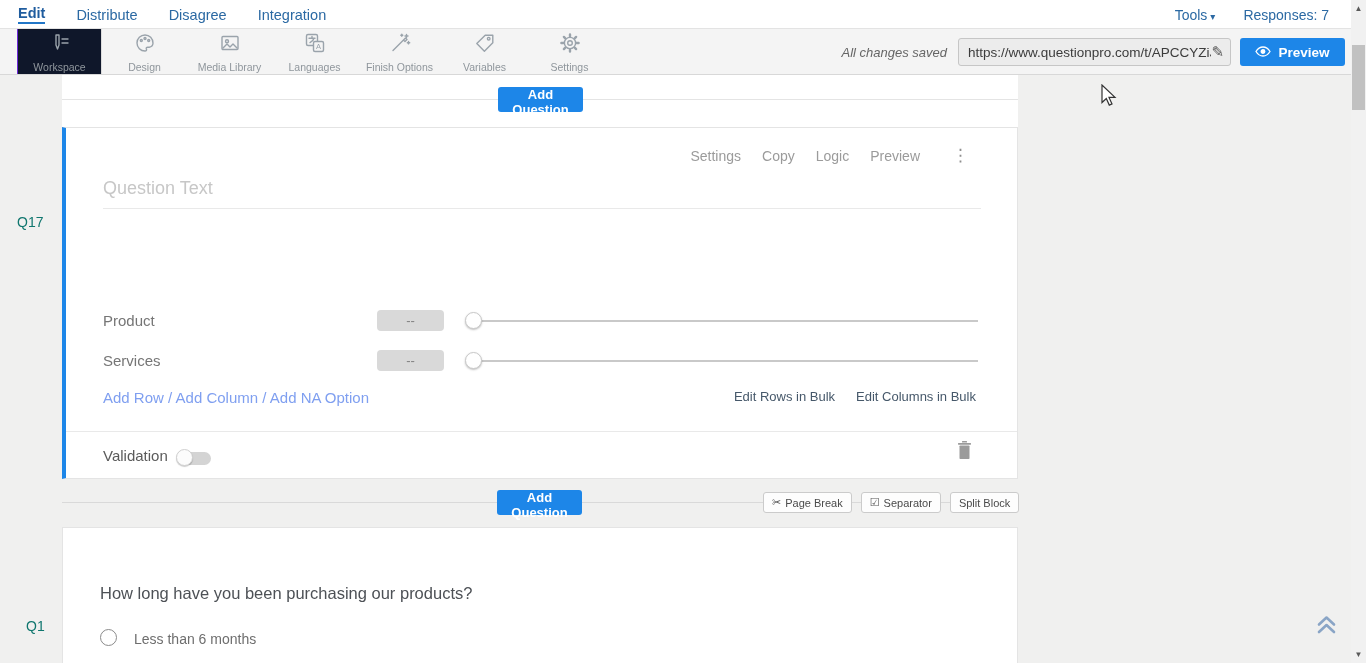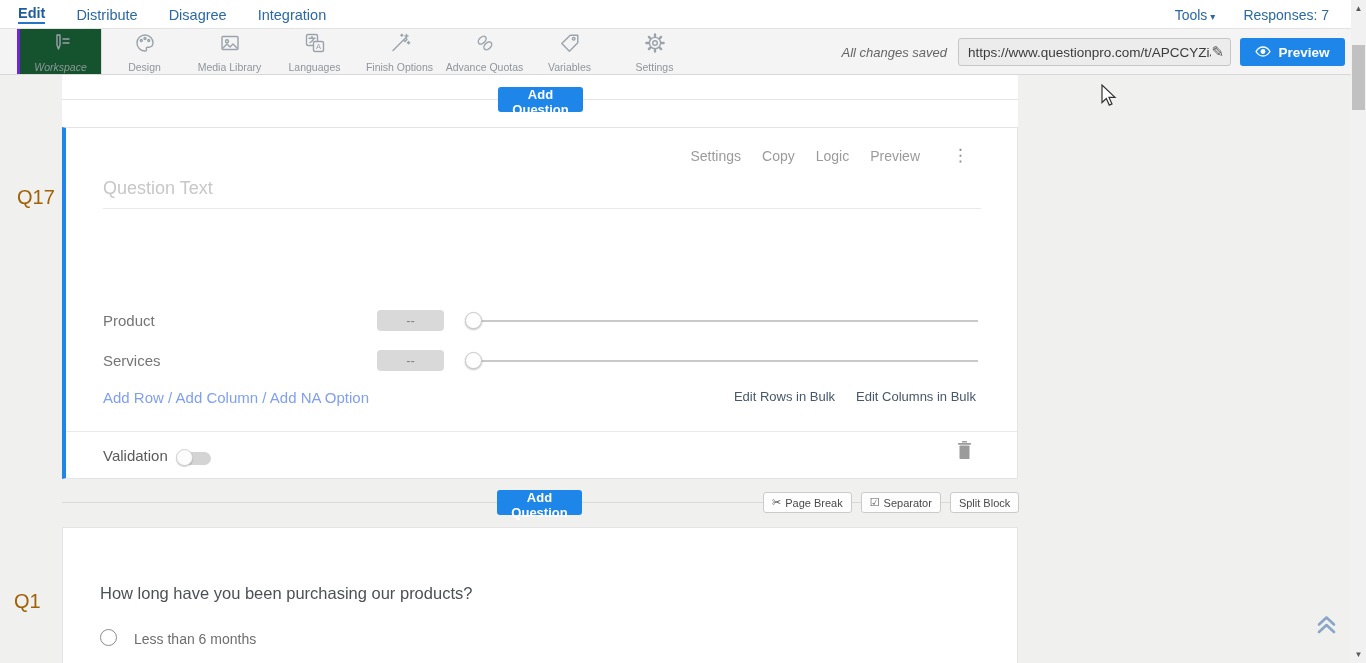--- a/index.html
+++ b/index.html
@@ -15,37 +15,37 @@
   .nav-right { position:absolute; right:22px; top:0; height:29px; display:flex; gap:28px; align-items:center; }
   .nav-right .nav-item { font-size:14px; }
   .caret { font-size:10px; margin-left:3px; }
 
   
   #toolbar { position:absolute; left:0; top:29px; width:1351px; height:46px;
     background:#f4f4f4; border-bottom:1px solid #d8d8d8; z-index:30; }
   .tb-items { position:absolute; left:17px; top:0; height:45px; display:flex; }
   .tb-item { width:85px; height:45px; display:flex; flex-direction:column; align-items:center;
     justify-content:center; gap:2px; cursor:pointer; }
-  .tb-item.active { background:#14532d; border-left:3px solid #6d28d9; border-right:1px solid #dcdcdc;font-style:italic; }
+  .tb-item.active { background:#0f172a; border-left:1px solid #6d28d9; border-right:1px solid #dcdcdc; }
   .tb-item svg { stroke:#9aa3ab; fill:none; stroke-width:1.4; stroke-linecap:round; stroke-linejoin:round; }
   .tb-label { font-size:10.5px; color:#8f969c; white-space:nowrap; }
   .tb-right { position:absolute; right:6px; top:9px; height:28px; display:flex; align-items:center; gap:9px; }
   .saved { font-style:italic; font-size:13px; color:#666; margin-right:2px; }
   .urlbox { width:273px; height:28px; background:#ececec; border:1px solid #c6c6c6; border-radius:3px;
     display:flex; align-items:center; padding:0 6px 0 9px; }
   .urltext { flex:1; font-size:13.5px; color:#3c3c3c; white-space:nowrap; overflow:hidden; }
   .pencil { font-size:15px; color:#555; cursor:pointer; }
   .btn-blue { background:#1d86e8; color:#fff; border:none; border-radius:3px; cursor:pointer;
     font-family:"Liberation Sans", sans-serif; }
   .preview-btn { width:105px; height:28px; font-size:13.5px; font-weight:bold;
     display:flex; align-items:center; justify-content:center; gap:7px; }
 
   
   #workarea { position:absolute; left:0; top:75px; width:1351px; height:588px; background:#f0f0ef; }
-  .q-side-label { position:absolute; font-size:20px; color:#a16207; }
+  .q-side-label { position:absolute; font-size:14px; color:#0f766e;margin-top:28px; }
 
   .topstrip { position:absolute; left:62px; top:75px; width:956px; height:52px; background:#fff; }
   .strip-line { position:absolute; left:0; right:0; top:24px; height:1px; background:#e4e4e4; }
   .addq { position:absolute; width:85px; height:25px; font-size:13px; font-weight:bold; }
 
   
   #card1 { position:absolute; left:62px; top:127px; width:956px; height:352px; background:#fff;
     border:1px solid #e4e4e4; border-left:4px solid #1d86e8; }
   .qmenu { position:absolute; right:48px; top:17px; display:flex; align-items:center; gap:21px; }
   .qmenu-link { font-size:14px; color:#9b9b9b; cursor:pointer; }
@@ -162,29 +162,20 @@
         <svg width="24" height="24" viewBox="0 0 24 24">
             <path d="M5 19.5L15.5 9M15.5 9l2-2 1.5 1.5-2 2z"></path>
             <path d="M18.5 3.5v3M17 5h3M20.5 10.5v2.4M19.3 11.7h2.4M13.8 3.2v2M12.8 4.2h2"></path>
           </svg>
       </span>
       <span class="tb-label">Finish Options</span>
     </div>
     <div class="tb-item">
       <span>
         <svg width="24" height="24" viewBox="0 0 24 24">
-            <ellipse cx="9.2" cy="9.2" rx="4.6" ry="3" transform="rotate(-45 9.2 9.2)"></ellipse>
-            <ellipse cx="14.8" cy="14.8" rx="4.6" ry="3" transform="rotate(-45 14.8 14.8)"></ellipse>
-          </svg>
-      </span>
-      <span class="tb-label">Advance Quotas</span>
-    </div>
-    <div class="tb-item">
-      <span>
-        <svg width="24" height="24" viewBox="0 0 24 24">
             <path d="M3.8 12.6L12.2 4.2h7.6v7.6L11.4 20.2z"></path>
             <circle cx="15.7" cy="7.7" r="1.3"></circle>
           </svg>
       </span>
       <span class="tb-label">Variables</span>
     </div>
     <div class="tb-item">
       <span>
         <svg width="24" height="24" viewBox="0 0 24 24">
             <circle cx="12" cy="12" r="5.6"></circle>
@@ -209,21 +200,21 @@
             <circle cx="8" cy="5.5" r="1.8" fill="#fff"></circle>
           </svg></span>
       <span>Preview</span>
     </button>
   </div>
 </div>
 
 <div id="workarea"></div>
 
 <span class="q-side-label" style="left:17px; top:186px;">Q17</span>
-<span class="q-side-label" style="left:14px; top:590px;">Q1</span>
+<span class="q-side-label" style="left:26px; top:590px;">Q1</span>
 
 <div class="topstrip">
   <div class="strip-line"></div>
   <button class="btn-blue addq" style="left:436px; top:12px;">Add Question</button>
 </div>
 
 <div id="card1">
   <div class="qmenu">
     <span class="qmenu-link">Settings</span>
     <span class="qmenu-link">Copy</span>

